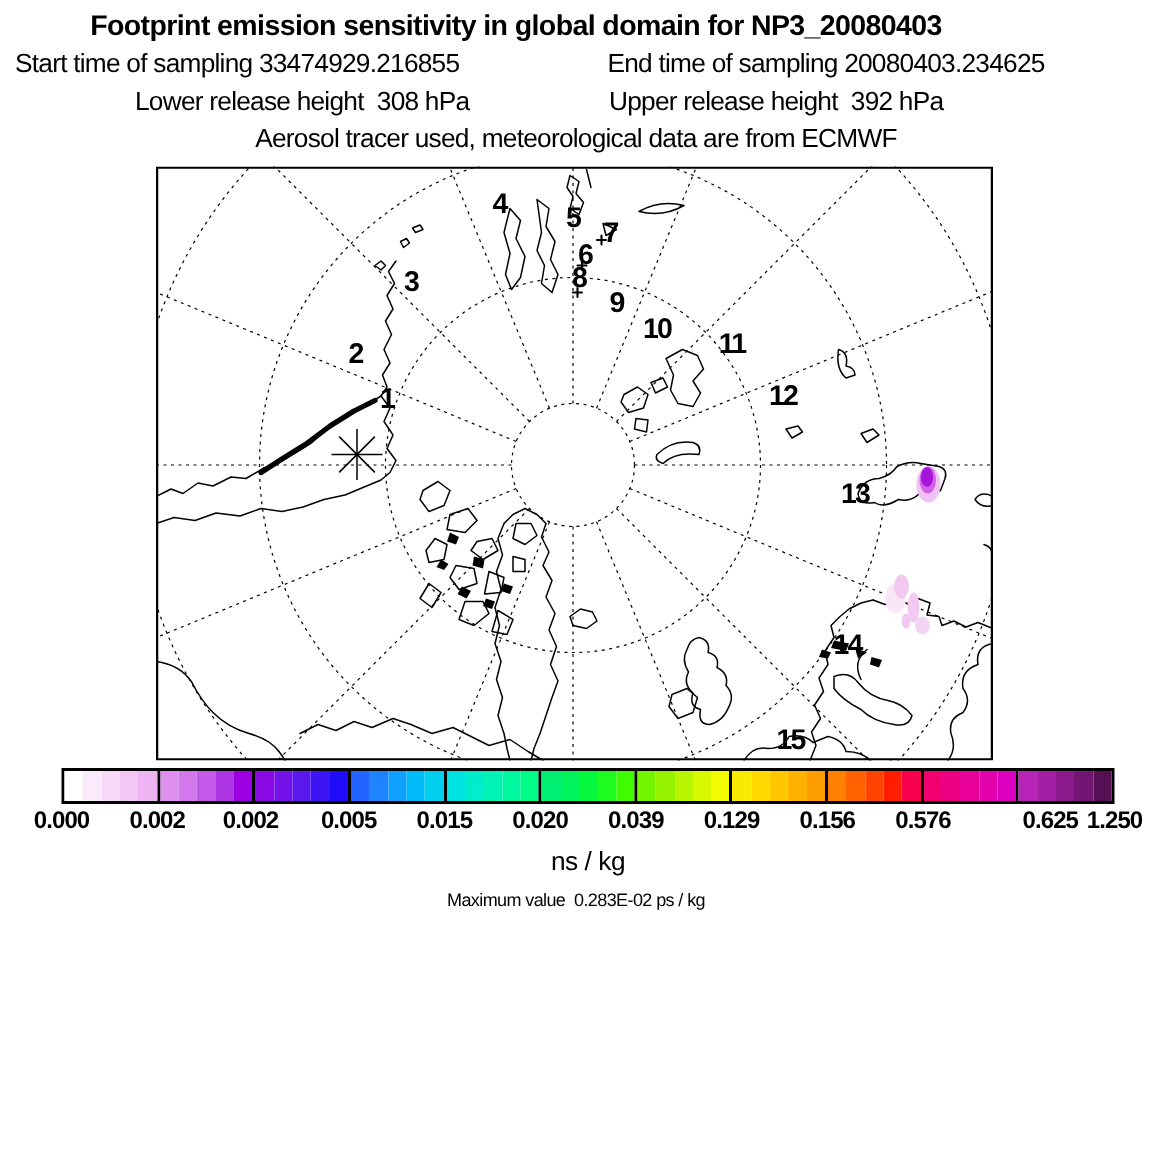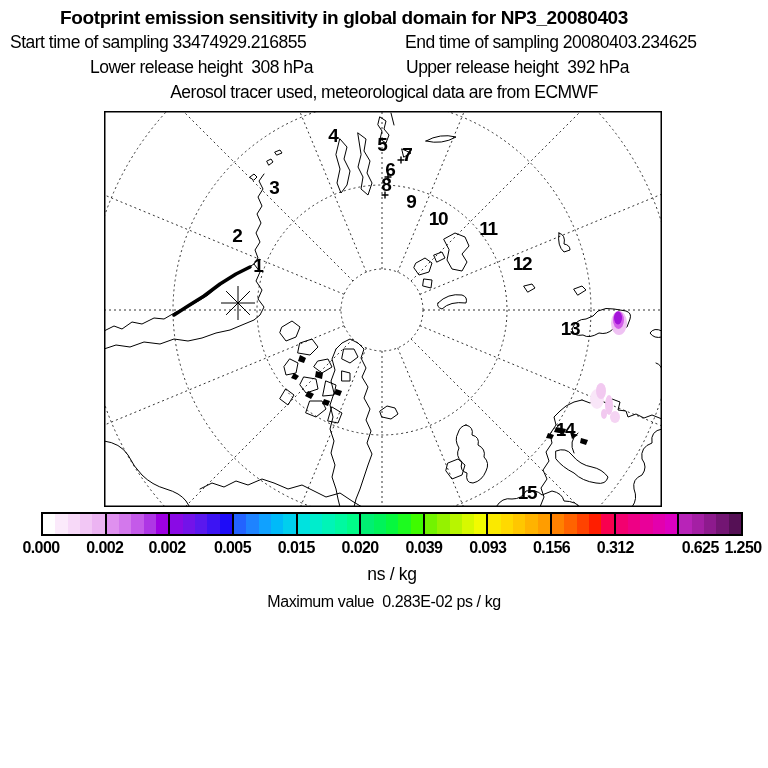--- a/index.html
+++ b/index.html
@@ -18,21 +18,21 @@
   #line4{top:82px;left:0;width:768px;text-align:center;}
   #map-svg{left:104px;top:111px;}
   #map-svg text{font-family:"Liberation Sans",sans-serif;font-weight:bold;font-size:19px;letter-spacing:-1.2px;}
   #cbar{left:41px;top:512px;width:702px;height:24px;border:2px solid #000;display:flex;box-sizing:border-box;}
   .cblock{flex:1;display:flex;}
   .cblock + .cblock{border-left:2px solid #000;}
   .ccell{flex:1;}
   #cbar-labels{left:41px;top:539px;width:594px;height:18px;}
   #cbar-labels span{position:absolute;transform:translateX(-50%);font-size:16px;font-weight:bold;letter-spacing:-0.6px;white-space:pre;}
   #cbar-unit{top:564px;left:41px;width:702px;text-align:center;font-size:17.5px;letter-spacing:-0.3px;}
-  #max-line{top:593px;left:0;width:768px;text-align:center;font-size:16px;letter-spacing:-0.4px;}
+  #max-line{top:593px;left:0;width:768px;text-align:center;font-size:12px;letter-spacing:-0.4px;}
 </style>
 </head>
 <body>
 
 <div class="abs" id="fig-title">Footprint emission sensitivity in global domain for NP3_20080403</div>
 <div class="abs hline pre" id="line2a">Start time of sampling 33474929.216855</div>
 <div class="abs hline pre" id="line2b">End time of sampling 20080403.234625</div>
 <div class="abs hline pre" id="line3a">Lower release height  308 hPa</div>
 <div class="abs hline pre" id="line3b">Upper release height  392 hPa</div>
 <div class="abs hline" id="line4">Aerosol tracer used, meteorological data are from ECMWF</div>
@@ -246,20 +246,20 @@
     </div>
   </div>
 <div class="abs" id="cbar-labels">
     <span style="left: 0px;">0.000</span>
     <span style="left: 63.8182px;">0.002</span>
     <span style="left: 126px;">0.002</span>
     <span style="left: 191.455px;">0.005</span>
     <span style="left: 255.273px;">0.015</span>
     <span style="left: 319.091px;">0.020</span>
     <span style="left: 382.909px;">0.039</span>
-    <span style="left: 446.727px;">0.093</span>
+    <span style="left: 446.727px;">0.129</span>
     <span style="left: 510.545px;">0.156</span>
-    <span style="left: 574.364px;">0.312</span>
+    <span style="left: 574.364px;">0.576</span>
     <span style="left: 638.182px; margin-left: 21px;">0.625</span>
     <span style="left: 702px;">1.250</span>
   </div>
 <div class="abs" id="cbar-unit">ns / kg</div>
 <div class="abs pre" id="max-line">Maximum value  0.283E-02 ps / kg</div>
 
 </body></html>

